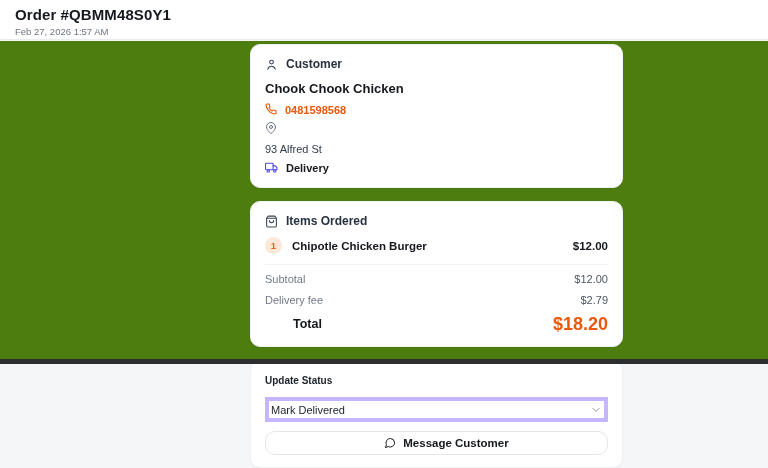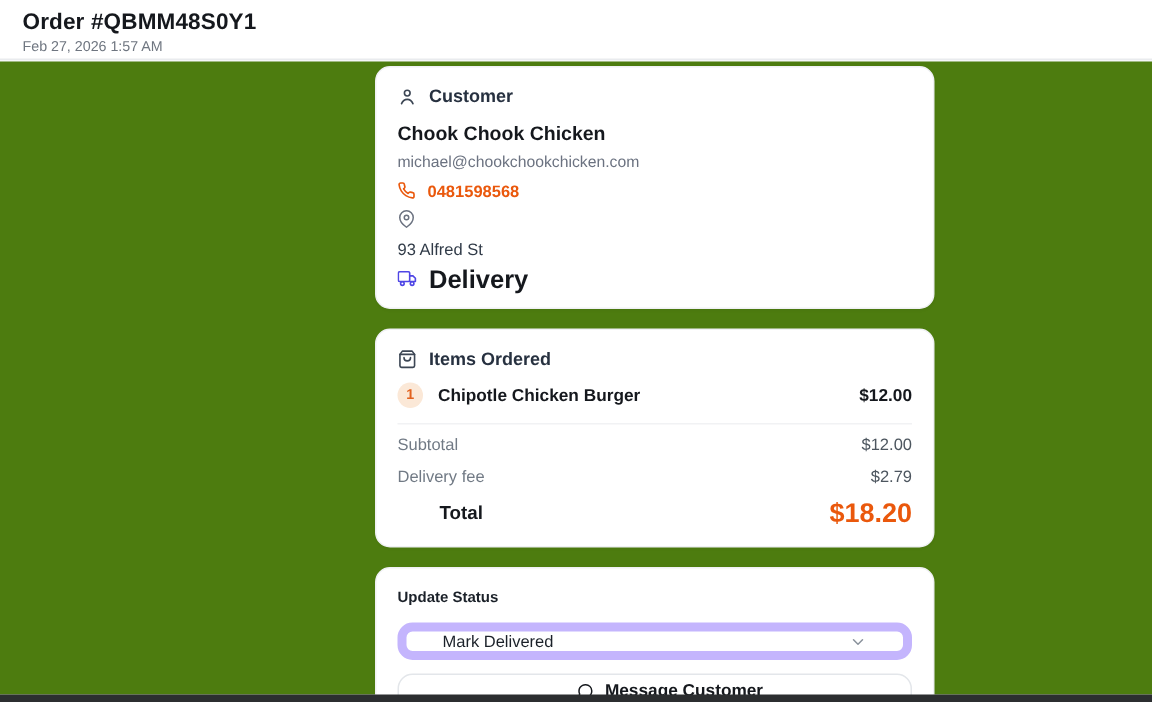--- a/index.html
+++ b/index.html
@@ -2,21 +2,21 @@
 <html><head>
 <meta charset="utf-8">
 <style>
   * { margin: 0; padding: 0; box-sizing: border-box; }
   html, body { width: 768px; height: 468px; }
   body {
     font-family: "Liberation Sans", "DejaVu Sans", sans-serif;
     background: #f5f6f8;
     overflow: hidden;
   }
-  .app { position: relative; width: 768px; height: 468px; }
+  .app { position: relative; width: 768px; height: 364px; }
 
   
   .page-header {
     height: 40px; background: #ffffff; border-bottom: 1px solid #e9ebee;
     padding: 6px 0 0 15px;
   }
   .page-title { font-size: 15px; font-weight: 700; color: #15181d; letter-spacing: .1px; }
   .order-date { font-size: 9.5px; color: #6f7680; margin-top: 3px; }
 
   
@@ -34,21 +34,21 @@
   .icon { display: inline-flex; flex: none; }
   .icon svg { display: block; }
 
   
   .cust-name { margin-top: 9px; font-size: 13px; font-weight: 700; color: #15181d; line-height: 16px; }
   .cust-email { margin-top: 5px; font-size: 10.5px; color: #6b7280; line-height: 13px; }
   .info-row { display: flex; align-items: flex-start; gap: 8px; line-height: 14px; }
   .row-phone { margin-top: 6px; }
   .row-phone .phone-text { font-size: 11px; font-weight: 700; color: #ea580c; text-decoration: none; }
   .row-address { margin-top: 5px; font-size: 11px; color: #313b48; flex-direction: column; }
-  .row-delivery { margin-top: 5px; font-size: 17px; font-weight: 700; color: #15181d; line-height: 15px; }
+  .row-delivery { margin-top: 5px; font-size: 11px; font-weight: 700; color: #15181d; line-height: 15px; }
 
   
   .item-row { margin-top: 8px; display: flex; align-items: center; }
   .qty-badge {
     width: 17px; height: 17px; border-radius: 50%; background: #fbe8d7;
     color: #e2621f; font-size: 9.5px; font-weight: 700;
     display: inline-flex; align-items: center; justify-content: center; flex: none;
   }
   .item-name { margin-left: 10px; font-size: 11.5px; font-weight: 700; color: #15181d; }
   .item-price { margin-left: auto; font-size: 11.5px; font-weight: 700; color: #15181d; }
@@ -57,23 +57,23 @@
   .sum-label { color: #717a85; }
   .sum-value { color: #4d565f; }
   .total-row { display: flex; justify-content: space-between; align-items: center; margin-top: 7px; margin-left: 28px; }
   .total-label { font-size: 12.5px; font-weight: 700; color: #15181d; line-height: 17px; }
   .total-value { font-size: 18px; font-weight: 700; color: #ea580c; }
 
   
   .status-card { padding: 12px 14px; }
   .status-title { font-size: 10px; font-weight: 700; color: #1b2129; line-height: 15px; }
   .status-select {
-    margin-top: 9px; height: 25px; border: 6px solid #c4b5fd; border-radius: 10px;
+    margin-top: 9px; height: 25px; border: 4px solid #c4b5fd; border-radius: 0;
     background: #fff; display: flex; align-items: center; justify-content: space-between;
-    padding: 0 24px; cursor: pointer;
+    padding: 0 2px; cursor: pointer;
   }
   .status-select .select-value { font-size: 11px; color: #1b2129; }
   .msg-btn {
     margin-top: 9px; width: 100%; height: 24px; border: 1px solid #e3e6ea; border-radius: 10px;
     background: #fff; display: flex; align-items: center; justify-content: center; gap: 7px;
     font-family: inherit; font-size: 11.5px; font-weight: 700; color: #15181d; cursor: pointer; padding-left: 20px;
   }
 
   
   .bottom-bar { position: absolute; left: 0; right: 0; bottom: 0; height: 5px; background: #2c2e30; }
@@ -95,21 +95,20 @@
         <div class="card-head">
           <span class="icon">
             <svg width="13" height="13" viewBox="0 0 24 24" fill="none" stroke="#3c4654" stroke-width="2" stroke-linecap="round" stroke-linejoin="round">
                 <circle cx="12" cy="7.5" r="3.5"></circle>
                 <path d="M5 20.5c1.4-3.6 3.9-5.3 7-5.3s5.6 1.7 7 5.3"></path>
               </svg>
           </span>
           <span class="head-label">Customer</span>
         </div>
         <div class="cust-name">Chook Chook Chicken</div>
-        <div class="cust-email">michael@chookchookchicken.com</div>
         <div class="info-row row-phone">
           <span class="icon">
             <svg width="12" height="12" viewBox="0 0 24 24" fill="none" stroke="#ea580c" stroke-width="2.2" stroke-linecap="round" stroke-linejoin="round">
                 <path d="M22 16.92v3a2 2 0 0 1-2.18 2 19.79 19.79 0 0 1-8.63-3.07 19.5 19.5 0 0 1-6-6 19.79 19.79 0 0 1-3.07-8.67A2 2 0 0 1 4.11 2h3a2 2 0 0 1 2 1.72 12.84 12.84 0 0 0 .7 2.81 2 2 0 0 1-.45 2.11L8.09 9.91a16 16 0 0 0 6 6l1.27-1.27a2 2 0 0 1 2.11-.45 12.84 12.84 0 0 0 2.81.7A2 2 0 0 1 22 16.92z"></path>
               </svg>
           </span>
           <span class="phone-text">0481598568</span>
         </div>
         <div class="info-row row-address">
           <span class="icon">

